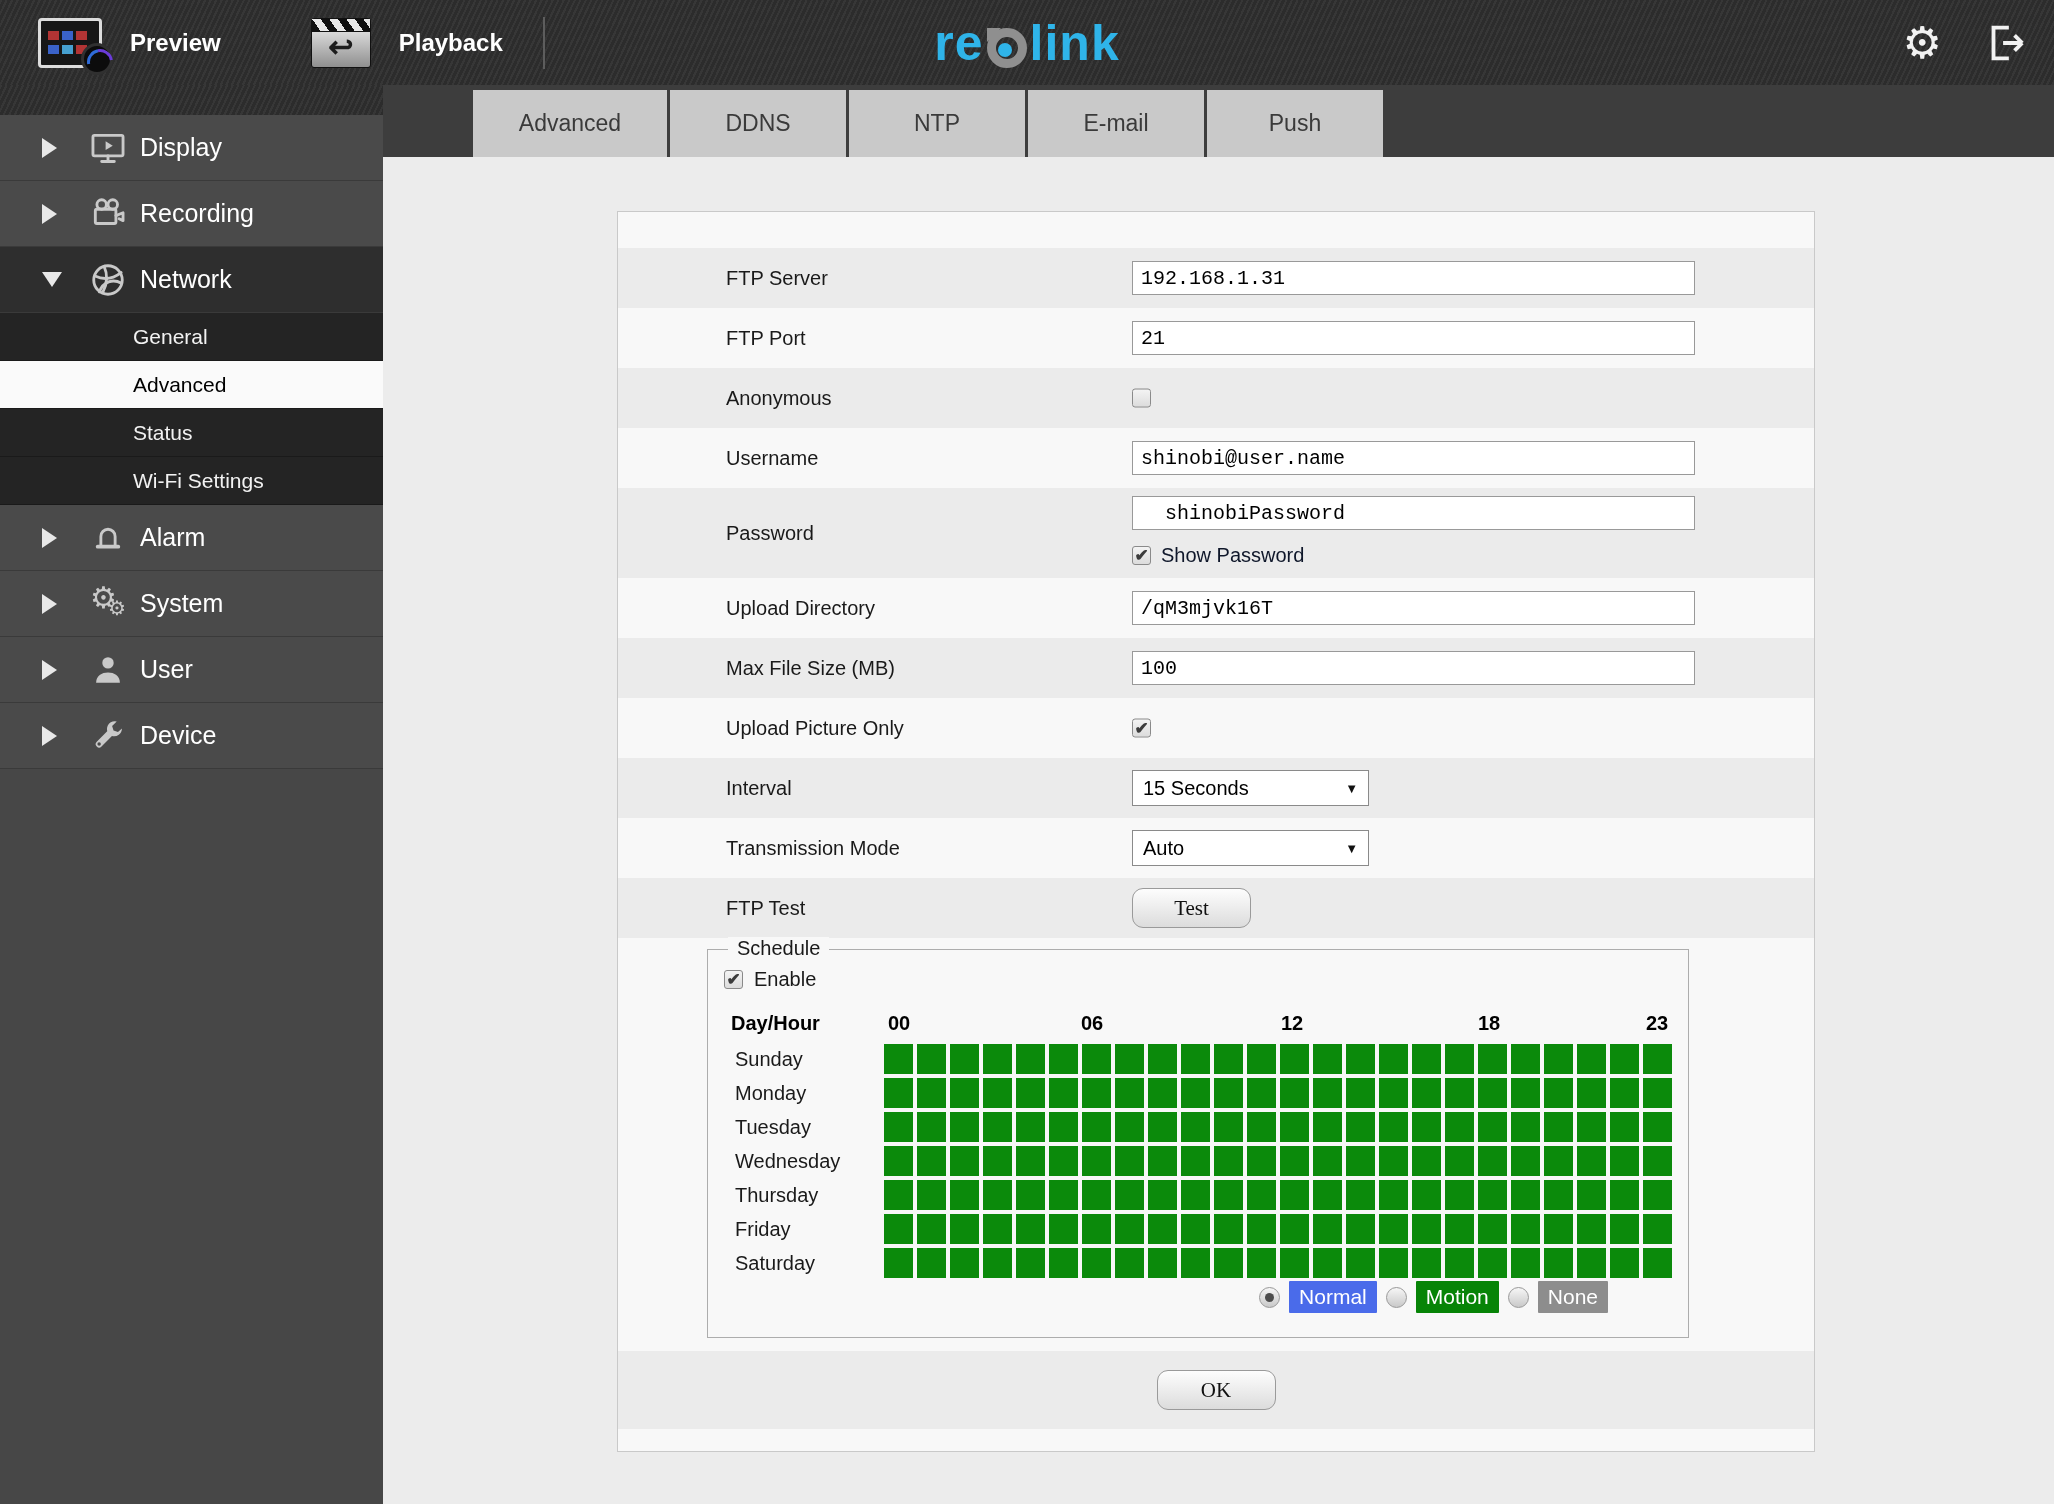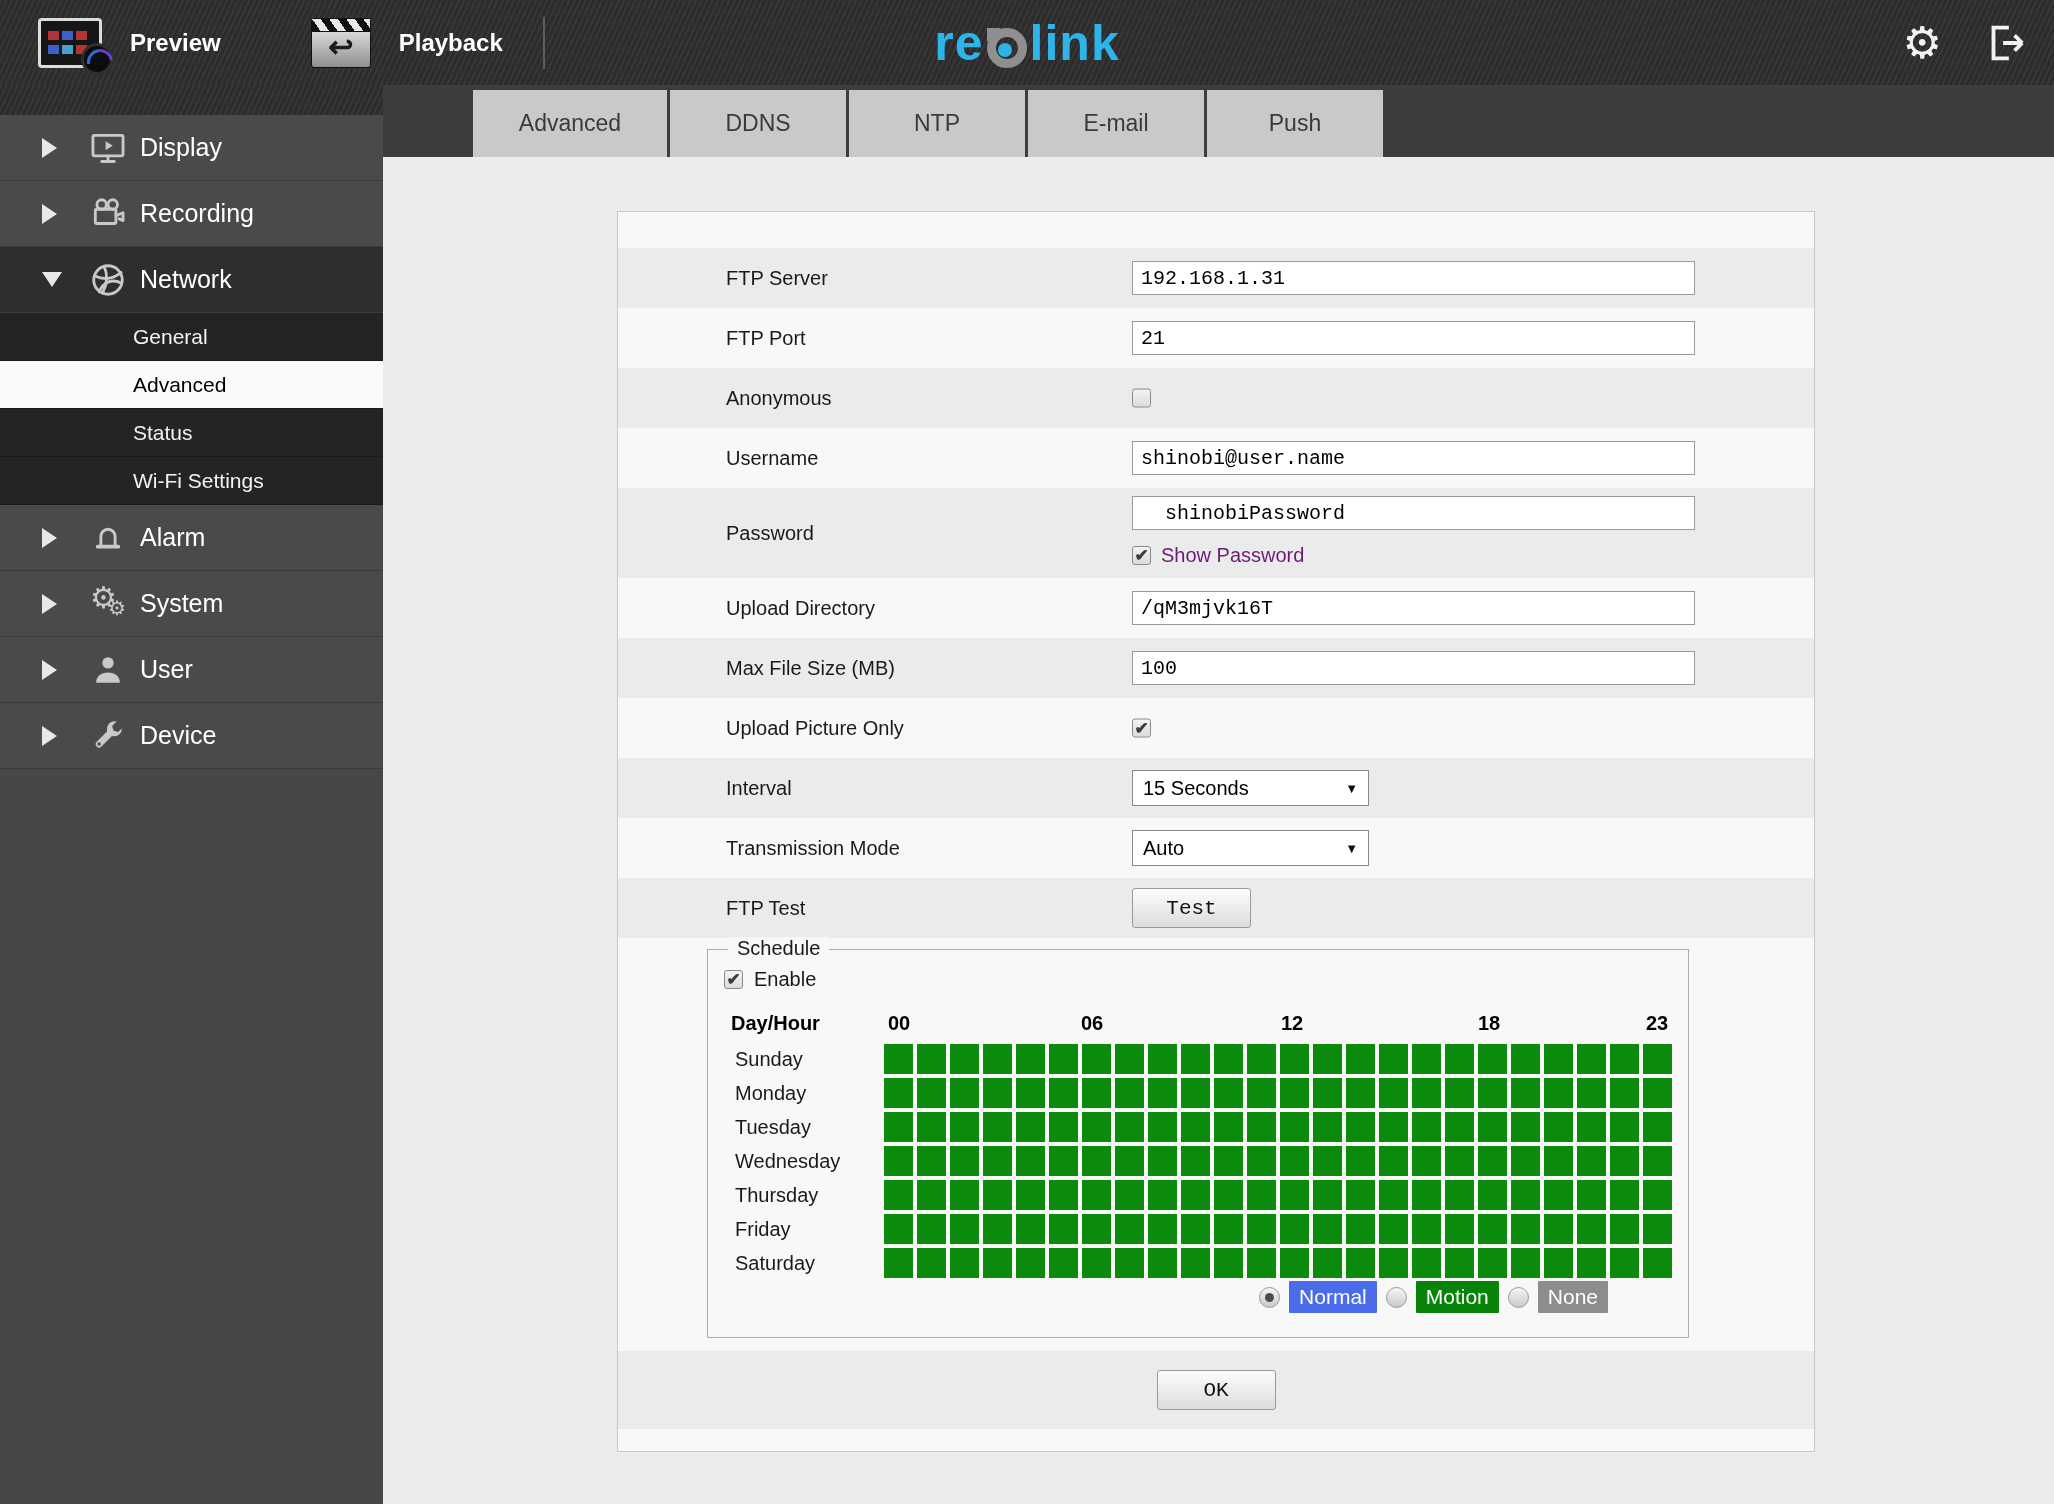--- a/index.html
+++ b/index.html
@@ -73,33 +73,33 @@
   .ctrl-x{position:absolute;left:514px;}
   .tinput{width:563px;height:34px;border:1px solid #999;background:#fff;font-size:20px;
     font-family:Liberation Mono, monospace;padding:0 8px;color:#000;}
   .cb{width:19px;height:19px;border:1px solid #8a8a8a;border-radius:3px;background:linear-gradient(#f4f4f4,#dcdcdc);
     display:inline-flex;align-items:center;justify-content:center;font-size:17px;color:#3c3c3c;font-weight:bold;cursor:pointer;}
   .cb::after{content:"";}
   .cb.checked::after{content:"\2714";}
   .fselect{width:237px;height:36px;border:1px solid #8a8a8a;background:#fff;display:flex;align-items:center;
     justify-content:space-between;padding:0 10px 0 10px;font-size:20px;color:#000;cursor:pointer;}
   .fselect .car{font-size:13px;color:#111;}
-  .pbtn{height:40px;background:linear-gradient(#fdfdfd,#dcdcdc);border:1px solid #9a9a9a;border-radius:3px;
-    font-size:21px;color:#111;font-family:Liberation Mono, monospace;cursor:pointer;display:flex;align-items:center;justify-content:center;}
+  .pbtn{height:40px;background:linear-gradient(#fdfdfd,#dcdcdc);border:1px solid #9a9a9a;border-radius:11px;
+    font-size:21px;color:#111;font-family:Liberation Serif, serif;cursor:pointer;display:flex;align-items:center;justify-content:center;}
 
   
   .r-pad-top{height:36px;}
   .r-std{height:60px;}
   .r-pass{height:90px;}
   .r-sched{height:413px;}
   .r-ok{height:78px;}
   .input-mid{top:50%;transform:translateY(-50%);}
   .pass-input{top:8px;padding-left:32px;}
   .showpass{position:absolute;left:514px;top:56px;display:flex;align-items:center;gap:10px;}
-  .showpass .sp-lbl{font-size:20px;color:#701a75;}
+  .showpass .sp-lbl{font-size:20px;color:#0f172a;}
 
   
   .sched-fieldset{position:absolute;left:89px;top:11px;width:982px;height:389px;border:1px solid #adadad;}
   .sched-legend{position:absolute;left:20px;top:-13px;background:#f8f8f8;padding:0 9px;font-size:20px;color:#1a1a1a;}
   .sched-enable{position:absolute;left:16px;top:18px;display:flex;align-items:center;gap:11px;}
   .sched-enable .en-lbl{font-size:20px;color:#1a1a1a;}
   .dayhour{position:absolute;left:23px;top:62px;font-size:20px;font-weight:bold;color:#000;}
   .hourlbl{position:absolute;top:62px;font-size:20px;font-weight:bold;color:#000;}
   .h0{left:180px;} .h1{left:373px;} .h2{left:573px;} .h3{left:770px;} .h4{left:938px;}
   .day-col{position:absolute;left:27px;top:94px;height:234px;display:flex;flex-direction:column;row-gap:4px;}

